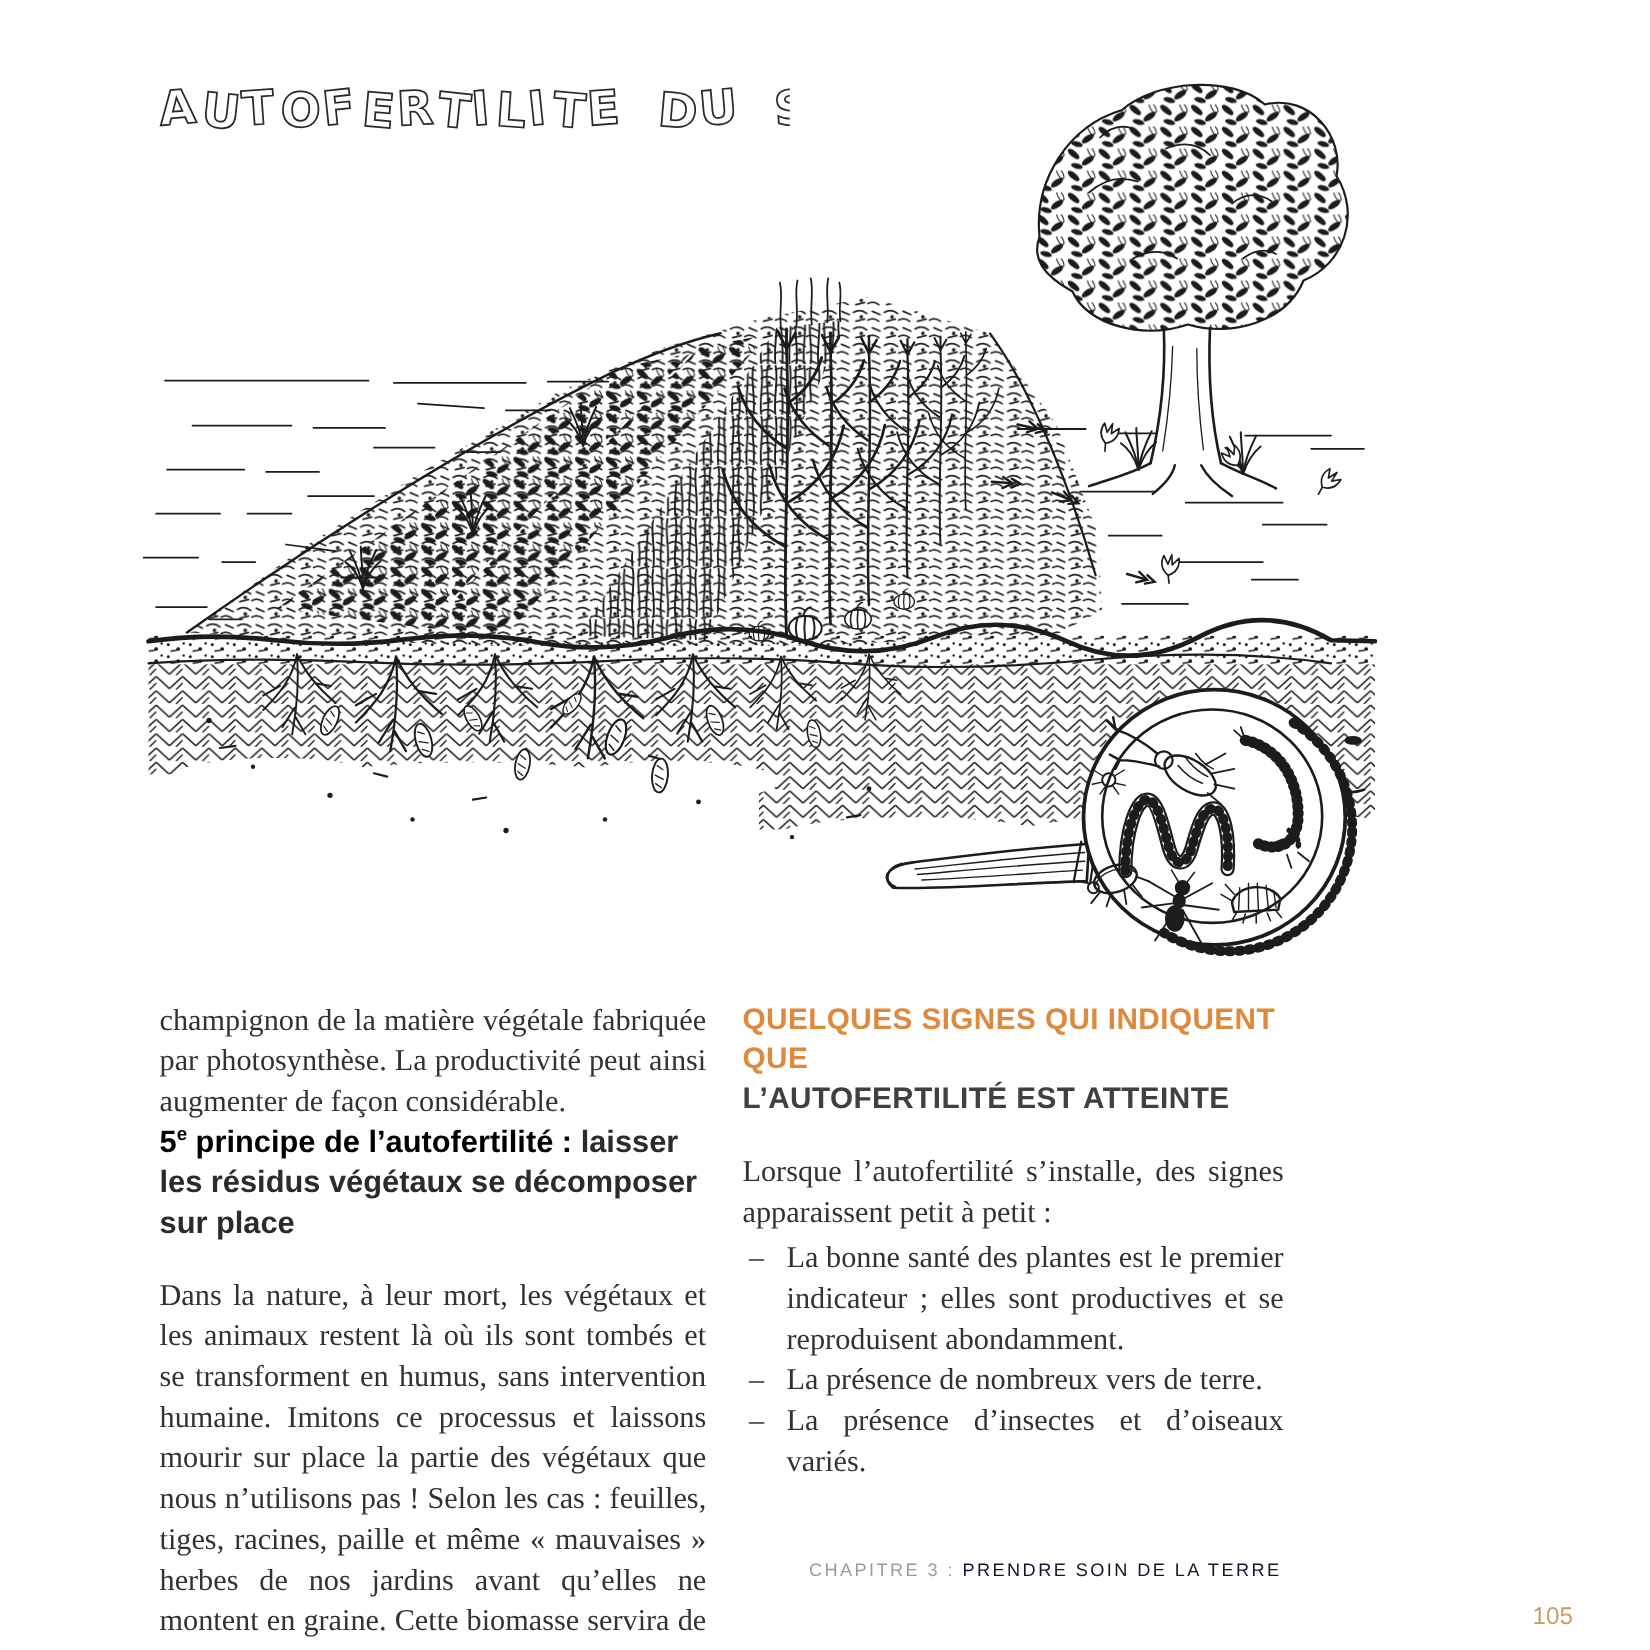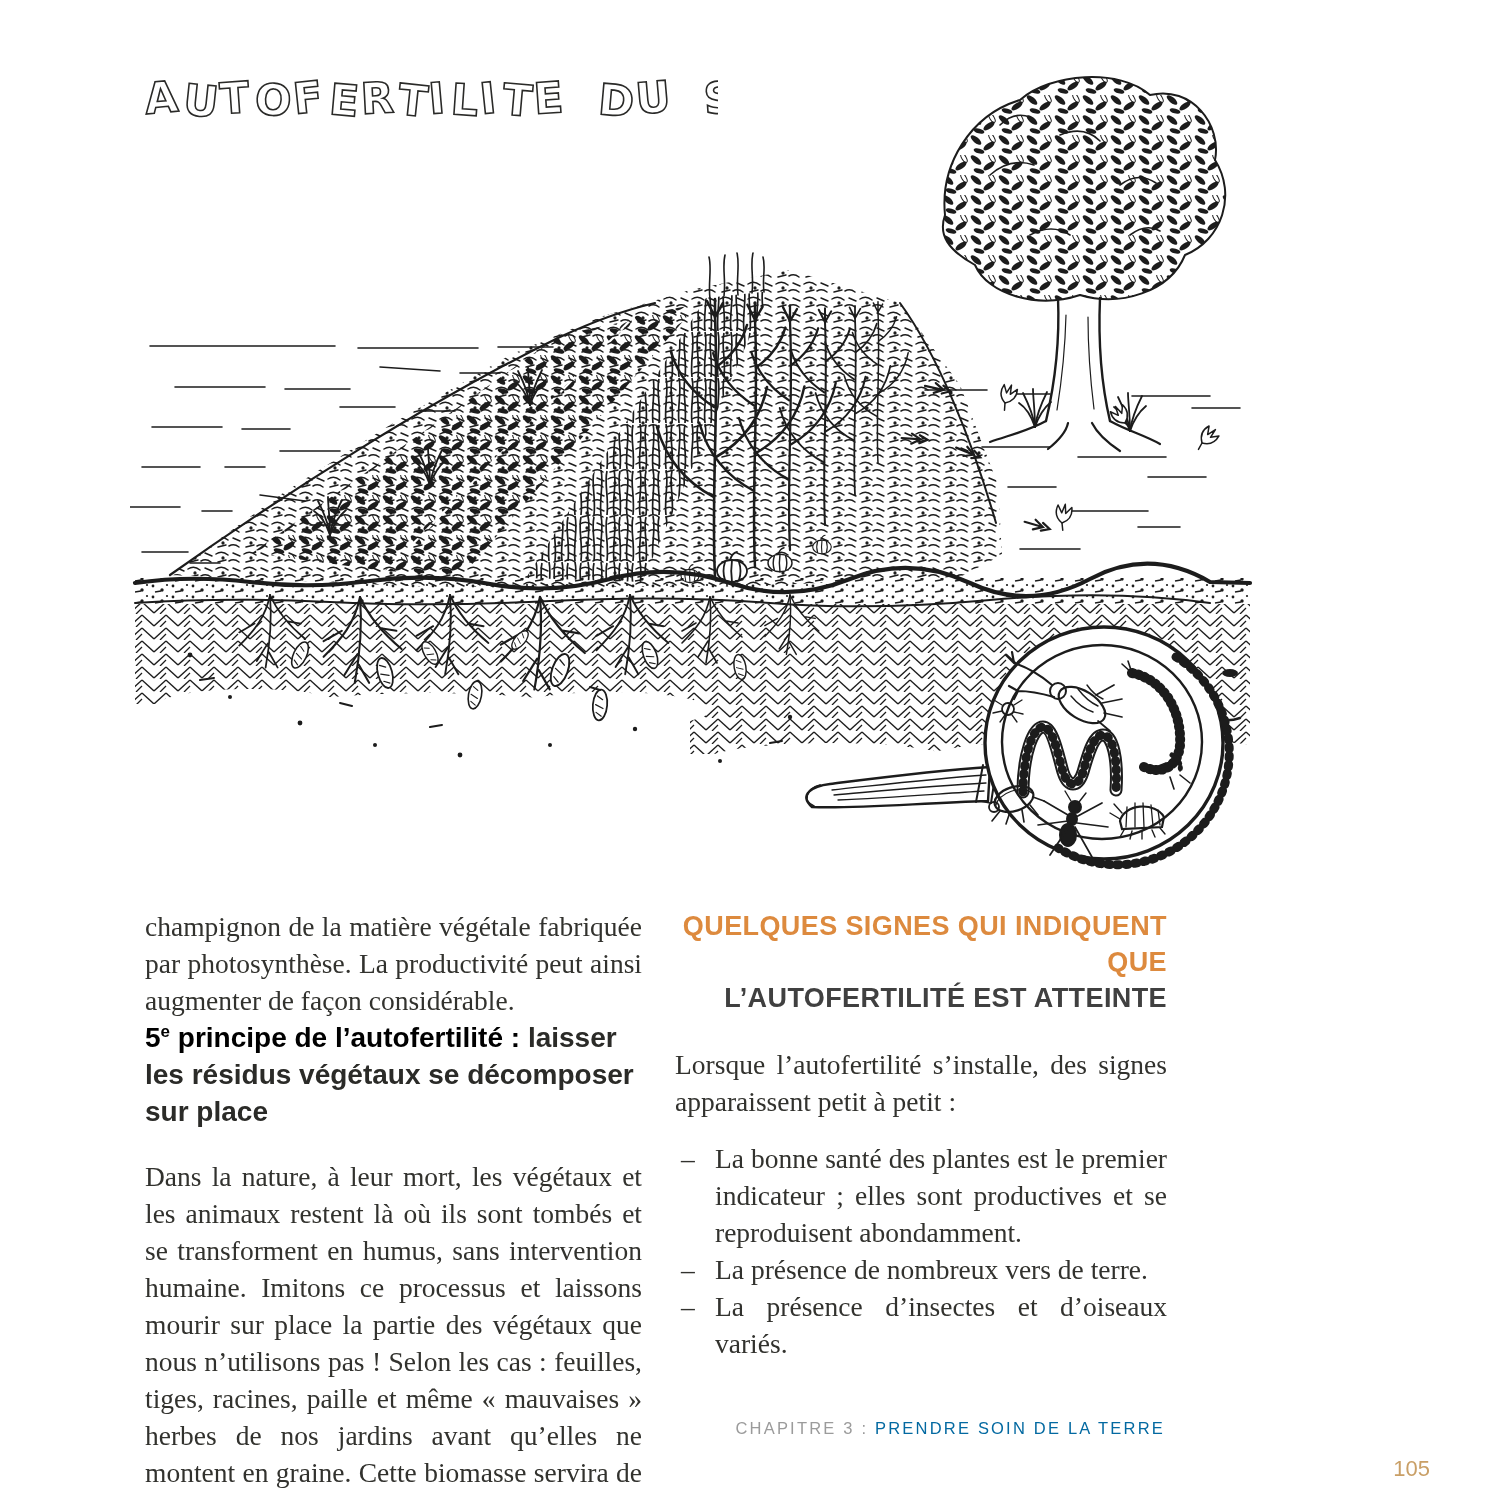--- a/index.html
+++ b/index.html
@@ -15,32 +15,32 @@
   .col-left{left:145px;width:497px;}
   .col-right{left:675px;width:492px;}
   .col p{margin:0;}
   .col-left .p1{}
   .col-right .p1{margin-bottom:62px;}
   .subhead{font-family:"Liberation Sans",sans-serif;font-weight:bold;font-size:28px;
            line-height:37px;text-align:left;margin:0 0 28px 0;color:#2b2b28;hyphens:none;}
   .subhead .lead{color:#000000;}
   .subhead sup{font-size:17px;line-height:0;}
   .subhead-caps{font-family:"Liberation Sans",sans-serif;font-weight:bold;font-size:27px;
-           line-height:36px;text-align:right;margin:0 0 30px 0;letter-spacing:.4px;hyphens:none;}
+           line-height:36px;text-align:left;margin:0 0 30px 0;letter-spacing:.4px;hyphens:none;}
   .subhead-caps .l1{display:block;color:#dd8a3e;}
   .subhead-caps .l2{display:block;color:#404040;}
-  .col-right .p2{margin-bottom:20px;}
+  .col-right .p2{margin-bottom:4px;}
   ul.signs{list-style:none;margin:0;padding:0;}
   ul.signs li{position:relative;padding-left:40px;margin:0;}
   ul.signs li::before{content:"\2013";position:absolute;left:6px;top:0;}
   
   .footer-chapter{position:absolute;top:1419px;right:335px;font-family:"Liberation Sans",sans-serif;
         font-size:16.5px;letter-spacing:2.2px;white-space:nowrap;}
   .footer-chapter .lab{color:#9b9b9b;}
-  .footer-chapter .tit{color:#0369a1;}
+  .footer-chapter .tit{color:#0f172a;}
   .footer-page{position:absolute;top:1456px;right:70px;font-family:"Liberation Sans",sans-serif;
         font-size:22px;color:#c99f66;}
 </style>
 </head>
 <body>
 
 <div class="page">
 
   <svg class="title-svg" width="580" height="80">
     <text x="8" y="54" font-family="DejaVu Sans, sans-serif" font-weight="bold" font-size="43" letter-spacing="4" word-spacing="10" fill="#ffffff" stroke="#2a2a28" stroke-width="1.6" rotate="-5 6 -4 3 -6 5 -3 6 -5 4 -6 5 -4 0 5 -5 0 -4 6 -5">AUTOFERTILITE DU SOL</text>

